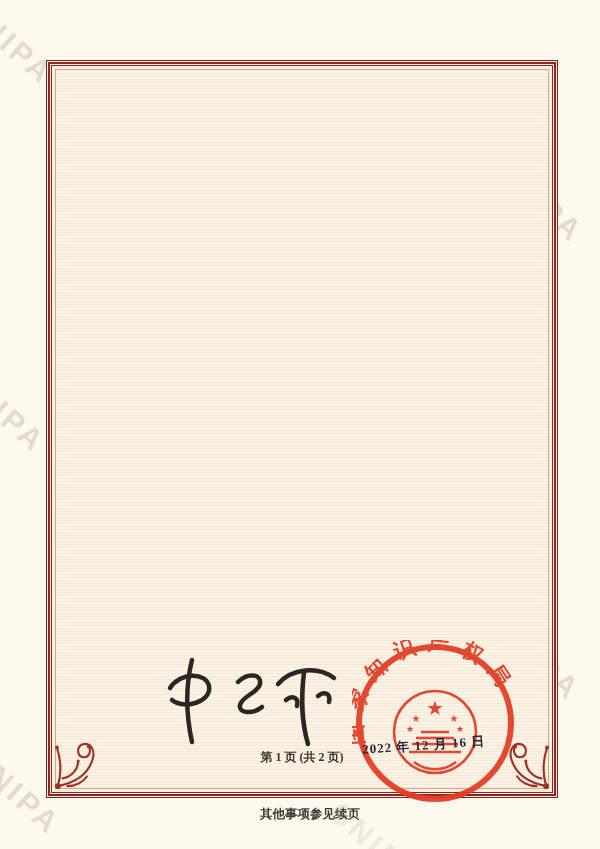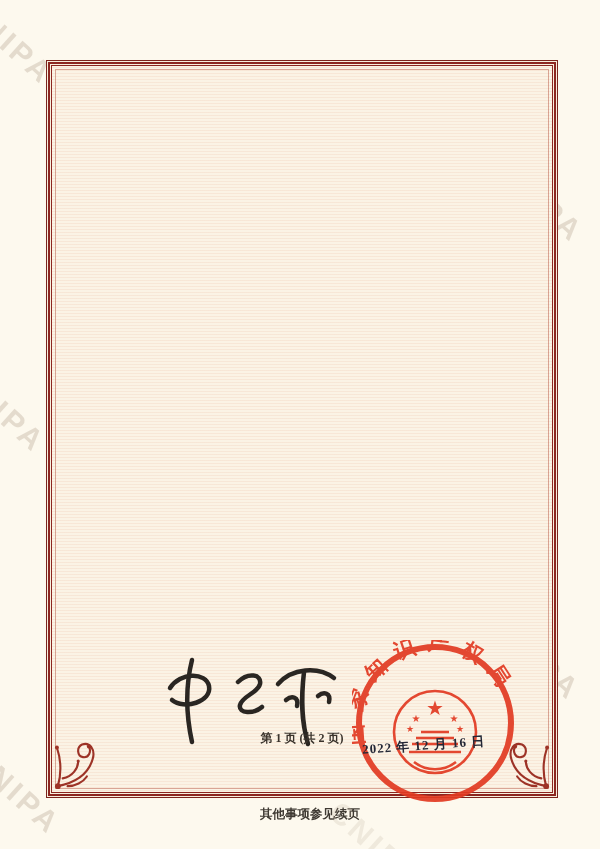--- a/index.html
+++ b/index.html
@@ -58,21 +58,21 @@
   .director-title { position:absolute; left:85px; top:684px; font:700 15px "Liberation Sans",sans-serif; color:#3a3430; letter-spacing:3px; }
   .director-name  { position:absolute; left:85px; top:712px; font:700 15px "Liberation Sans",sans-serif; color:#3a3430; letter-spacing:3px; }
   .signature { position:absolute; left:158px; top:652px; width:190px; height:100px; z-index:4; }
 
   .seal { position:absolute; left:352px; top:640px; width:166px; height:166px; z-index:3; opacity:0.92; }
   .seal-date {
     position:absolute; left:362px; top:736px; width:140px; z-index:5;
     font:700 13px "Liberation Serif",serif; color:#232736; letter-spacing:1px;
     transform:rotate(-4deg); white-space:nowrap;
   }
-  .page-info { position:absolute; left:48px; width:508px; top:730px; text-align:center; font:600 12px "Liberation Serif",serif; color:#3a332c; z-index:4;}
+  .page-info { position:absolute; left:48px; width:508px; top:749px; text-align:center; font:600 12px "Liberation Serif",serif; color:#3a332c; z-index:4;}
   .continuation { position:absolute; left:0; right:0; top:806px; text-align:center; font:600 12.5px "Liberation Serif",serif; color:#3f3a33;padding-left:20px; }
 </style>
 </head>
 <body>
 
 <div class="page">
 
   <div class="wm" style="left:-22px; top:-8px;">CNIPA</div>
   <div class="wm" style="left:508px; top:150px;">CNIPA</div>
   <div class="wm faint" style="left:355px; top:253px;">CNIPA</div>

